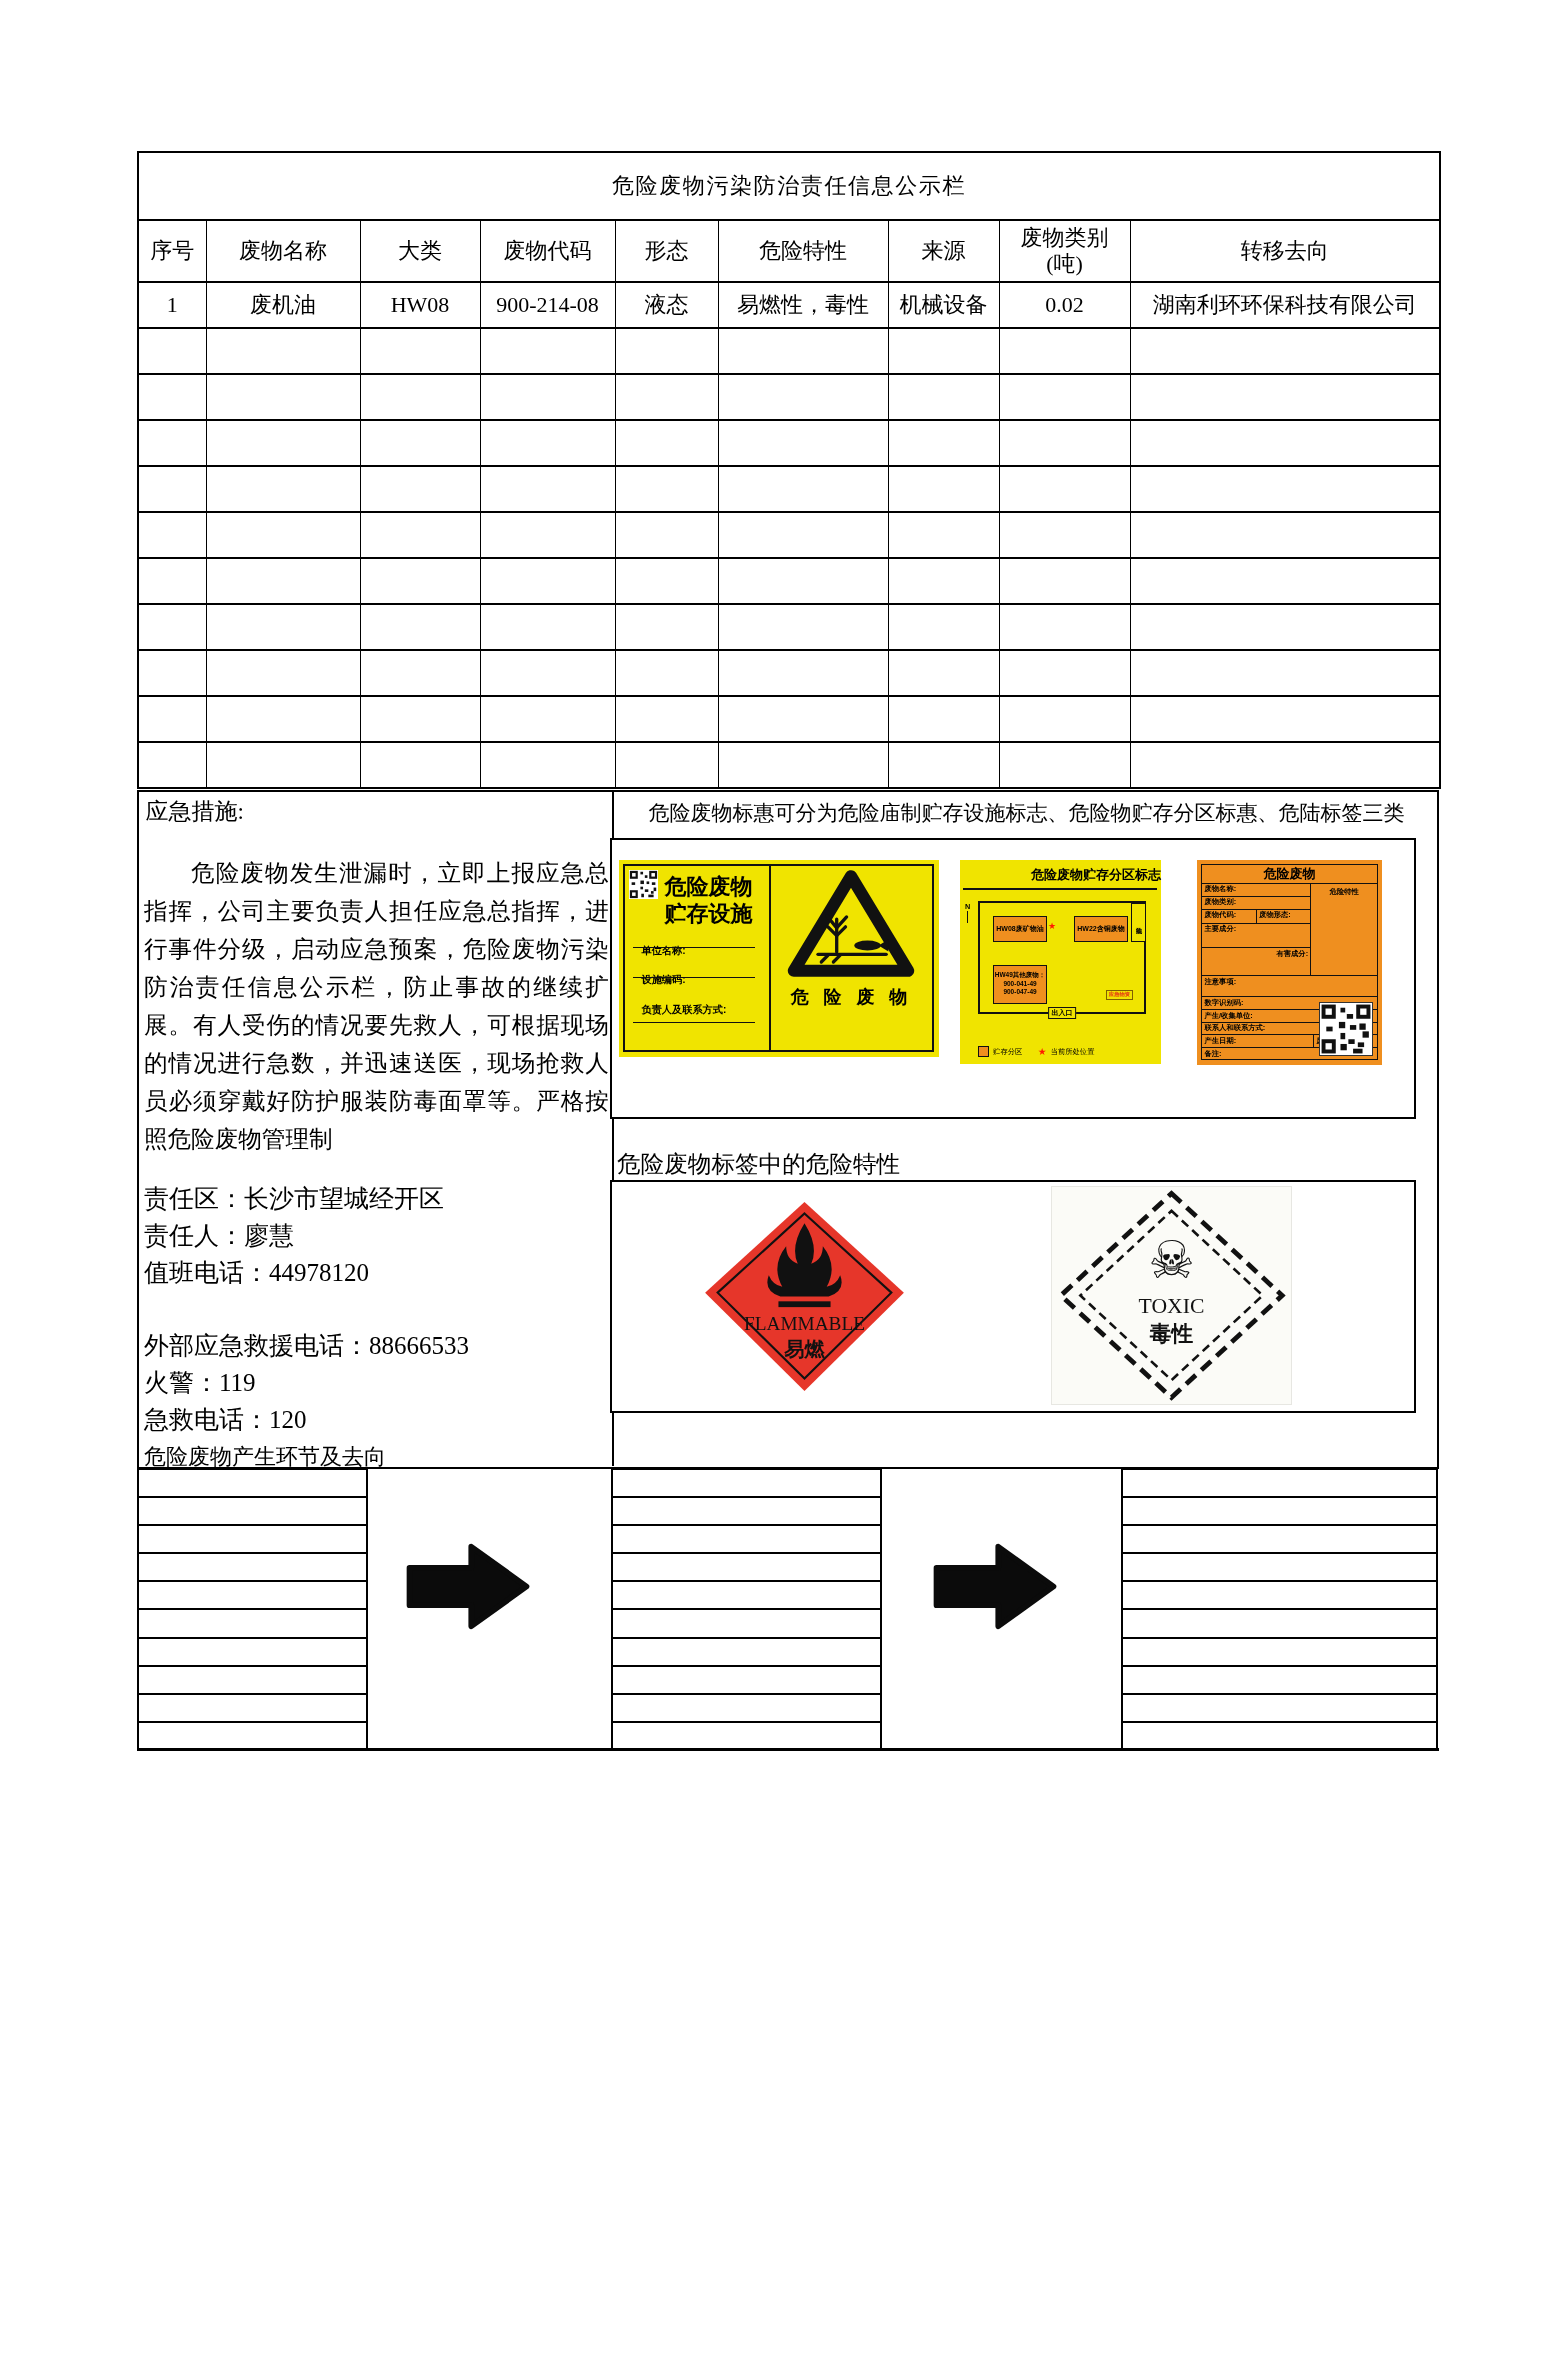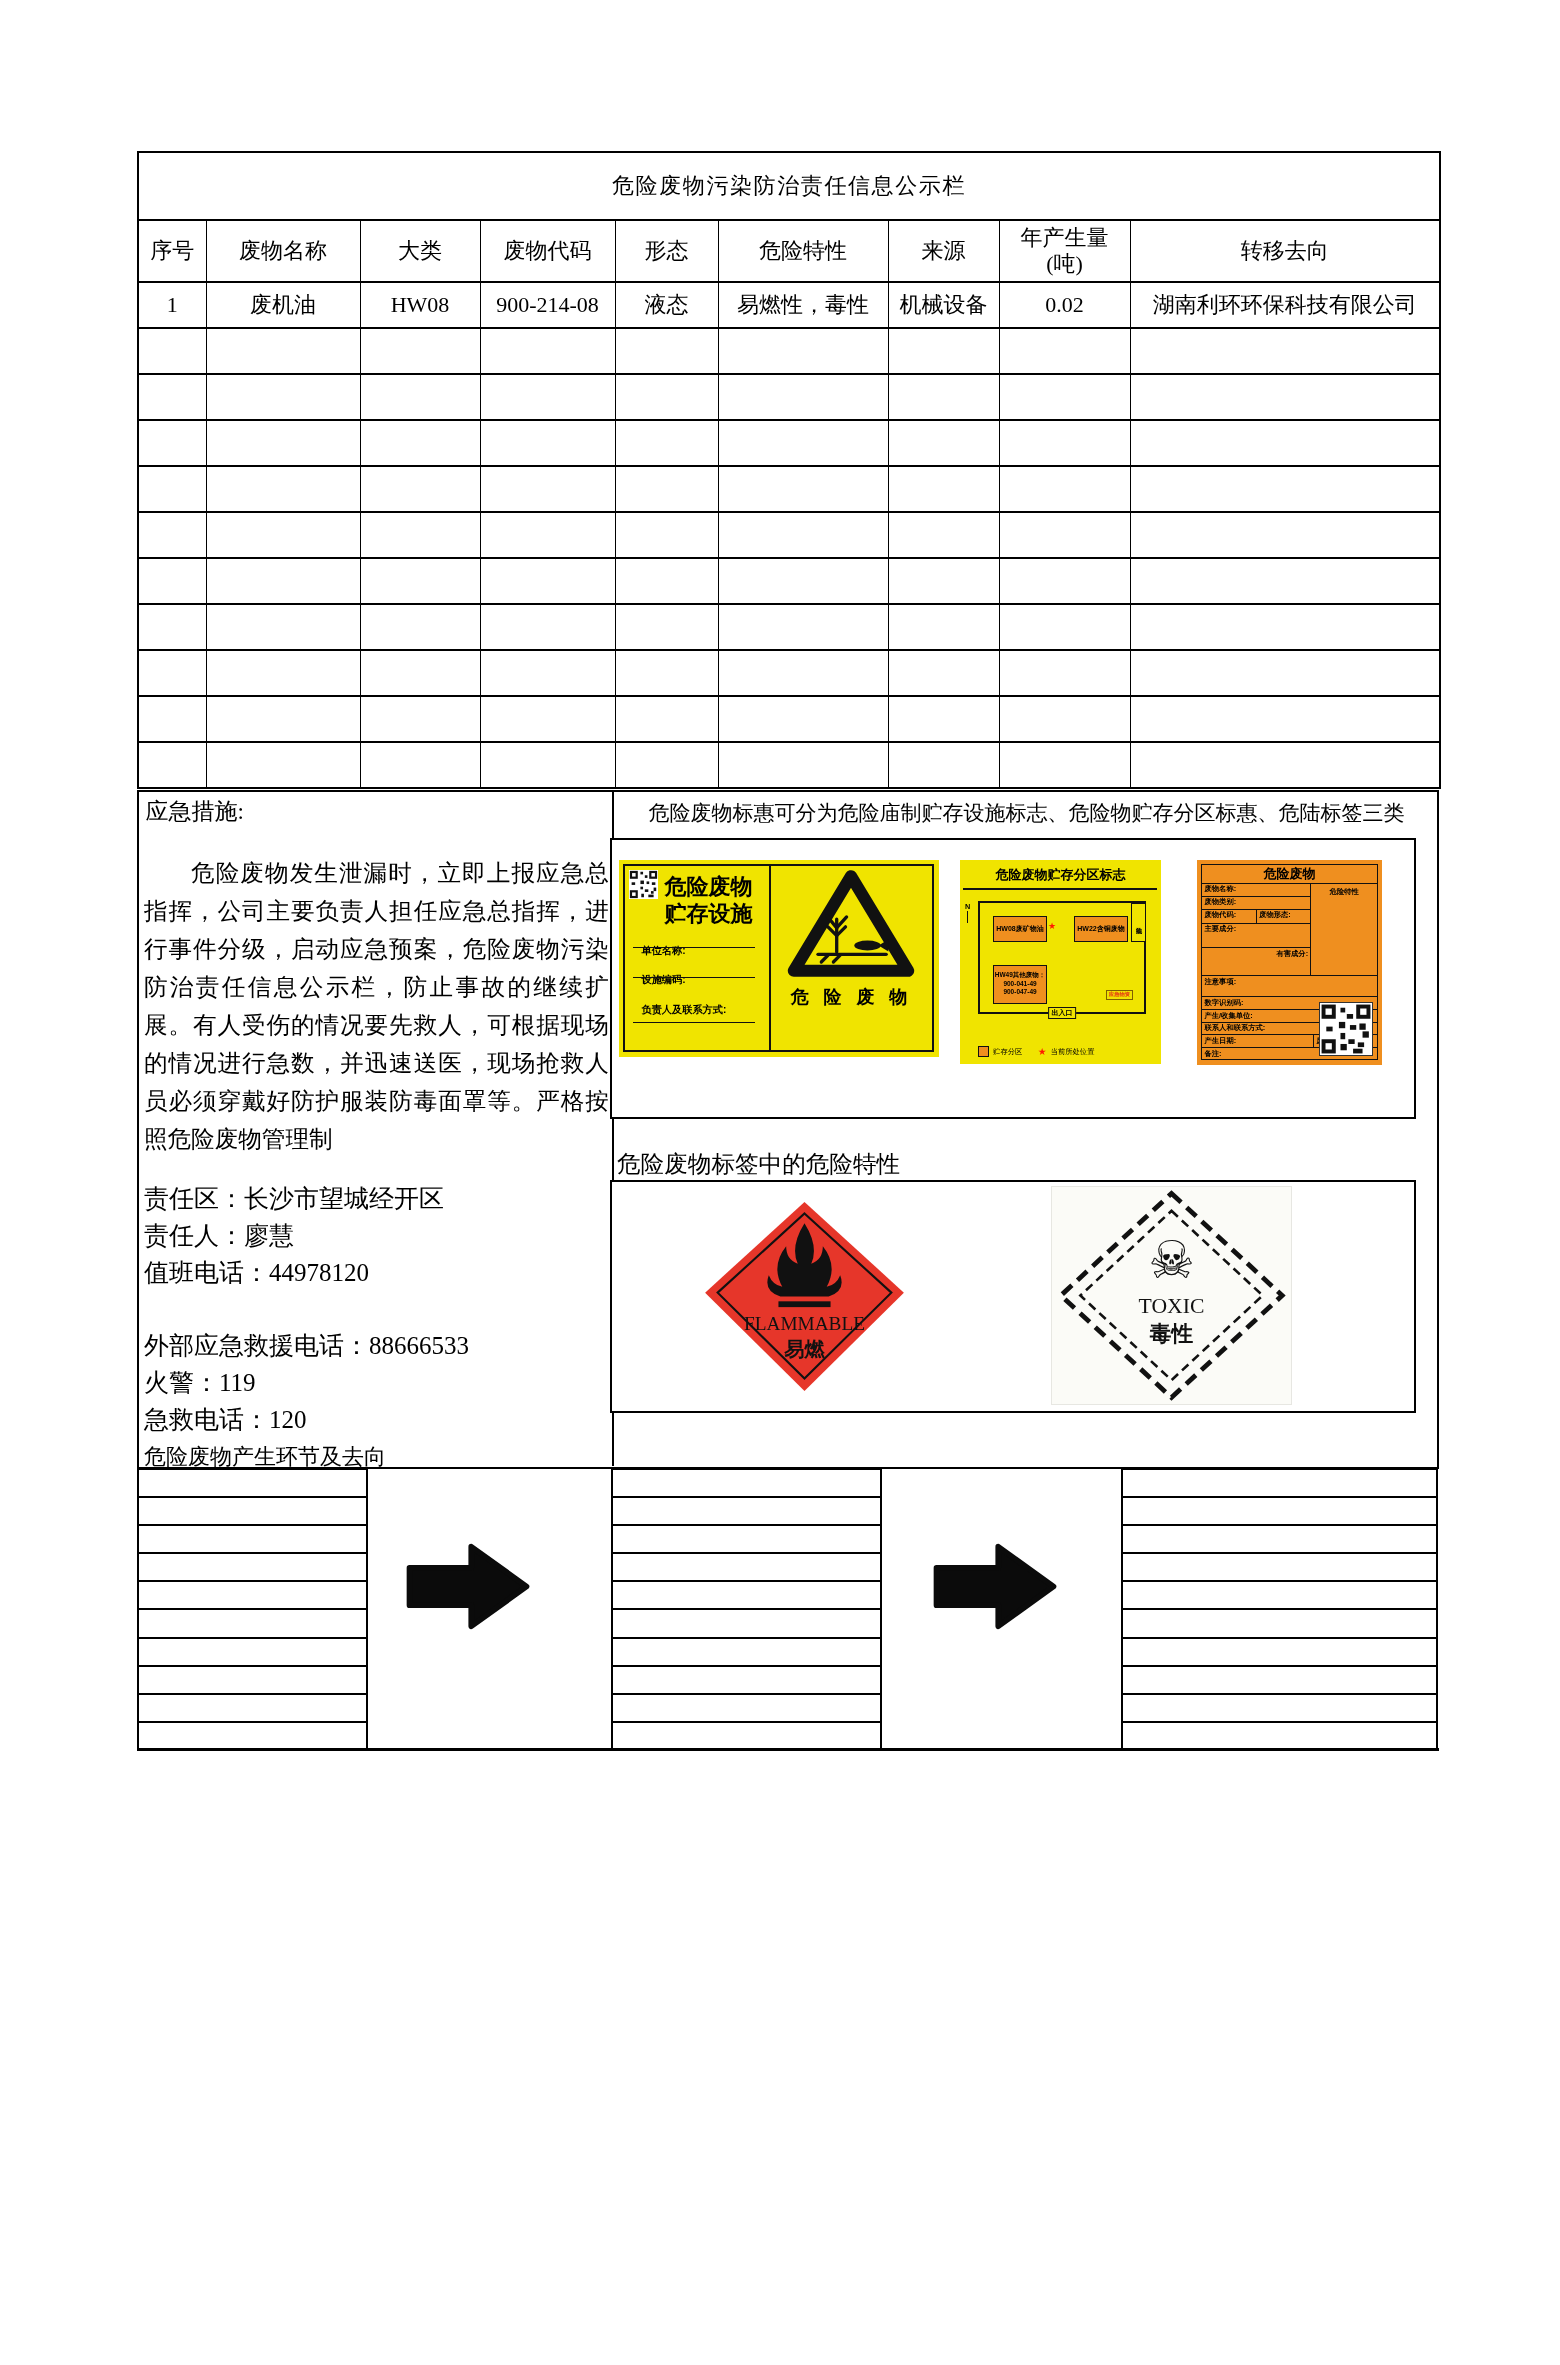--- a/index.html
+++ b/index.html
@@ -47,21 +47,21 @@
   .s1-qr{position:absolute;left:4.1px;top:4.1px;width:29px;height:29px;}
   .s1-field{position:absolute;left:8.1px;font-size:10.2px;font-weight:bold;margin-left:8px;}
   .s1-line{position:absolute;left:8.1px;width:122px;border-bottom:1.6px solid #111;}
   .s1-right{flex:1;display:flex;flex-direction:column;align-items:center;}
   .s1-warn{font-size:18px;font-weight:bold;letter-spacing:4.9px;margin-top:3.3px;
            font-family:"Liberation Sans",sans-serif;}
 
   
   .sign2{left:348px;top:19.5px;width:201px;height:204px;background:#f0e400;
          font-family:"Liberation Sans",sans-serif;}
-  .s2-title{position:absolute;left:0;top:6.5px;width:100%;text-align:center;
+  .s2-title{position:absolute;left:0;top:6.5px;width:100%;text-align:right;
             font-size:13px;font-weight:bold;}
   .s2-hr{position:absolute;left:3.3px;top:28px;width:194px;border-top:2px solid #111;}
   .s2-map{position:absolute;left:18px;top:41px;width:164px;height:109px;border:2px solid #111;}
   .s2-area{position:absolute;background:#ef8f1f;border:1.2px solid #111;
            display:flex;align-items:center;justify-content:center;text-align:center;
            font-size:7px;font-weight:bold;white-space:pre-line;line-height:1.3;}
   .s2-star{position:absolute;color:#ff1a00;font-size:9px;}
   .s2-n{position:absolute;left:4.9px;top:42px;font-size:7.3px;font-weight:bold;}
   .s2-n:after{content:"";display:block;width:1.2px;height:12.2px;background:#111;margin-left:2.4px;}
   .s2-supp{position:absolute;right:11.4px;bottom:11.4px;border:1.2px solid #806000;
@@ -138,21 +138,21 @@
         <td colspan="9">危险废物污染防治责任信息公示栏</td>
       </tr>
       <tr class="t-head">
         <th>序号</th>
         <th>废物名称</th>
         <th>大类</th>
         <th>废物代码</th>
         <th>形态</th>
         <th>危险特性</th>
         <th>来源</th>
-        <th>年产生量
+        <th>废物类别
 (吨)</th>
         <th>转移去向</th>
       </tr>
       <tr class="t-data">
         <td>1</td>
         <td>废机油</td>
         <td>HW08</td>
         <td>900-214-08</td>
         <td>液态</td>
         <td>易燃性，毒性</td>

